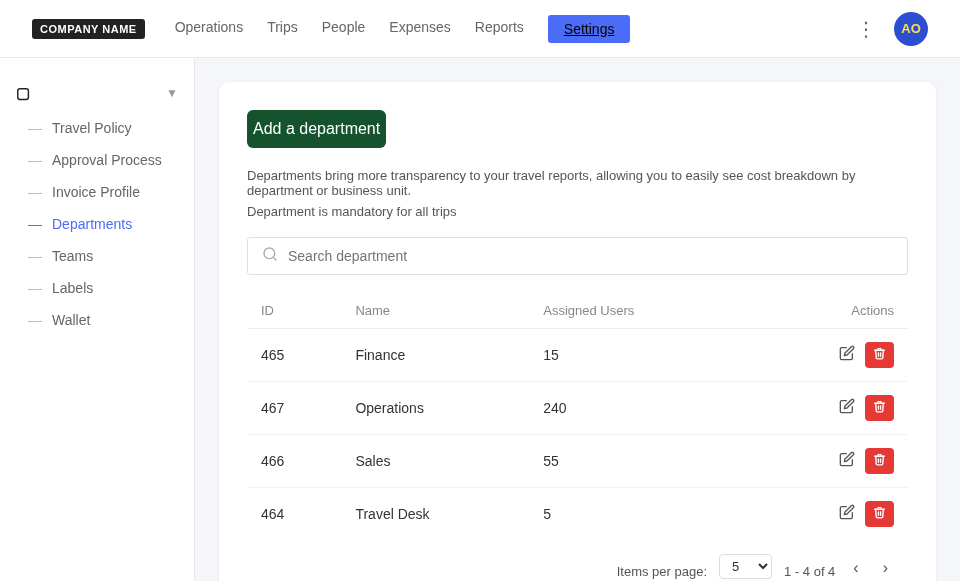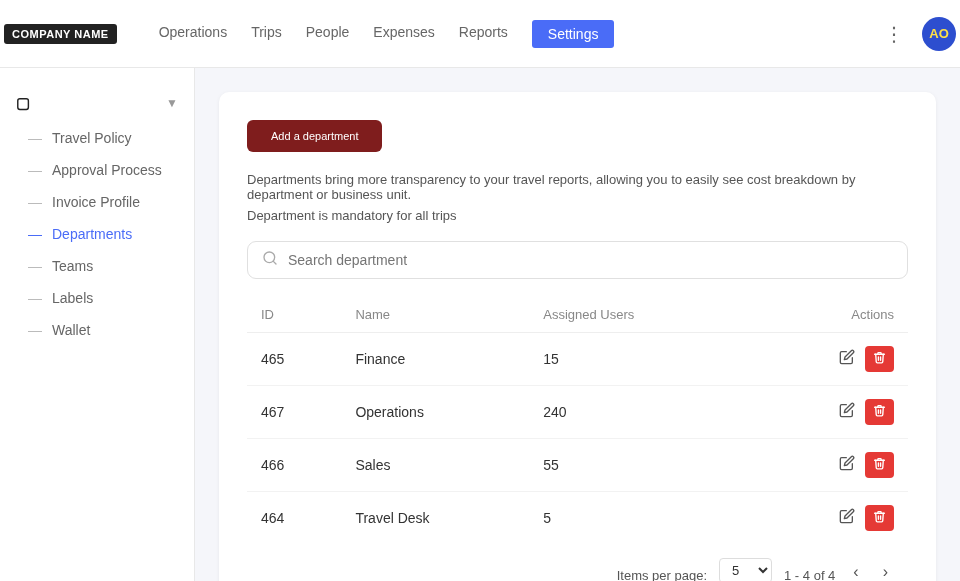--- a/index.html
+++ b/index.html
@@ -1,27 +1,27 @@
 <!DOCTYPE html>
 <html><head>
   <meta charset="utf-8">
   <style>
     * { box-sizing: border-box; margin: 0; padding: 0; }
     body { font-family: -apple-system, BlinkMacSystemFont, 'Segoe UI', sans-serif; background: #f5f6fa; color: #333; font-size: 14px; }
 
     
     .topnav {
       display: flex; align-items: center; background: #fff;
-      border-bottom: 1px solid #e8e8e8; padding: 0 4px; height: 68px; gap: 12px;
+      border-bottom: 1px solid #e8e8e8; padding: 0 32px; height: 58px;
     }
     .logo-area { display: flex; align-items: center; margin-right: 30px; }
     .logo-box { background: #222; color: #fff; font-size: 11px; font-weight: bold; padding: 4px 8px; border-radius: 3px; letter-spacing: 0.5px; }
     .nav-links { display: flex; gap: 24px; flex: 1; }
     .nav-link { text-decoration: none; color: #666; font-size: 14px; padding: 4px 0; }
-    .nav-link.active { background: #4a6cf7; color: #ffffff; padding: 6px 16px; border-radius: 3px; }
+    .nav-link.active { background: #4a6cf7; color: #000000; padding: 6px 16px; border-radius: 3px; text-decoration: underline; }
     .nav-right { display: flex; align-items: center; gap: 16px; margin-left: auto; }
     .dots-icon { font-size: 20px; color: #666; cursor: pointer; letter-spacing: 2px; }
     .avatar { background: #2d4ecf; color: #fde047; border-radius: 50%; width: 34px; height: 34px; display: flex; align-items: center; justify-content: center; font-size: 13px; font-weight: 600; }
 
     
     .layout { display: flex; min-height: calc(100vh - 52px); }
 
     
     .sidebar { width: 195px; background: #fff; border-right: 1px solid #e8e8e8; padding: 16px 0; flex-shrink: 0; }
     .sidebar-company { display: flex; align-items: center; justify-content: space-between; cursor: pointer; padding: 10px 16px; }
@@ -29,25 +29,25 @@
     .sidebar-chevron { font-size: 12px; color: #999; }
     .sidebar-item { display: flex; align-items: center; padding: 8px 16px 8px 28px; color: #666; font-size: 14px; cursor: pointer; text-decoration: none; }
     .sidebar-item.active { color: #4a6cf7; font-weight: 500; }
     .sidebar-dash { margin-right: 10px; color: #bbb; font-size: 14px; }
     .sidebar-item.active .sidebar-dash { color: #4a6cf7; }
 
     
     .main { flex: 1; padding: 24px; }
     .content-card { background: #fff; border-radius: 10px; padding: 28px; box-shadow: 0 1px 4px rgba(0,0,0,0.06); }
 
-    .add-btn { background: #7f1d1d; color: #fff; border: none; padding: 10px 24px; border-radius: 6px; font-size: 11px; cursor: pointer; margin-bottom: 20px; }
+    .add-btn { background: #14532d; color: #fff; border: none; padding: 10px 6px; border-radius: 6px; font-size: 16px; cursor: pointer; margin-bottom: 20px; }
 
     .desc-line { font-size: 13px; color: #555; margin-bottom: 6px; }
 
-    .search-wrap { border: 1px solid #e0e0e0; border-radius: 9px; display: flex; align-items: center; padding: 8px 14px; margin: 18px 0; }
+    .search-wrap { border: 1px solid #e0e0e0; border-radius: 3px; display: flex; align-items: center; padding: 8px 14px; margin: 18px 0; }
     .search-icon-svg { color: #aaa; margin-right: 10px; font-size: 16px; }
     .search-input { border: none; outline: none; font-size: 14px; color: #555; width: 100%; background: transparent; }
 
     
     table { width: 100%; border-collapse: collapse; }
     thead tr { border-bottom: 1px solid #eee; }
     th { text-align: left; padding: 10px 14px; font-size: 13px; color: #888; font-weight: 500; }
     td { padding: 12px 14px; font-size: 14px; color: #333; border-bottom: 1px solid #f2f2f2; }
     tbody tr:last-child td { border-bottom: none; }
     .action-btns { display: flex; gap: 6px; align-items: center; justify-content: flex-end; }

